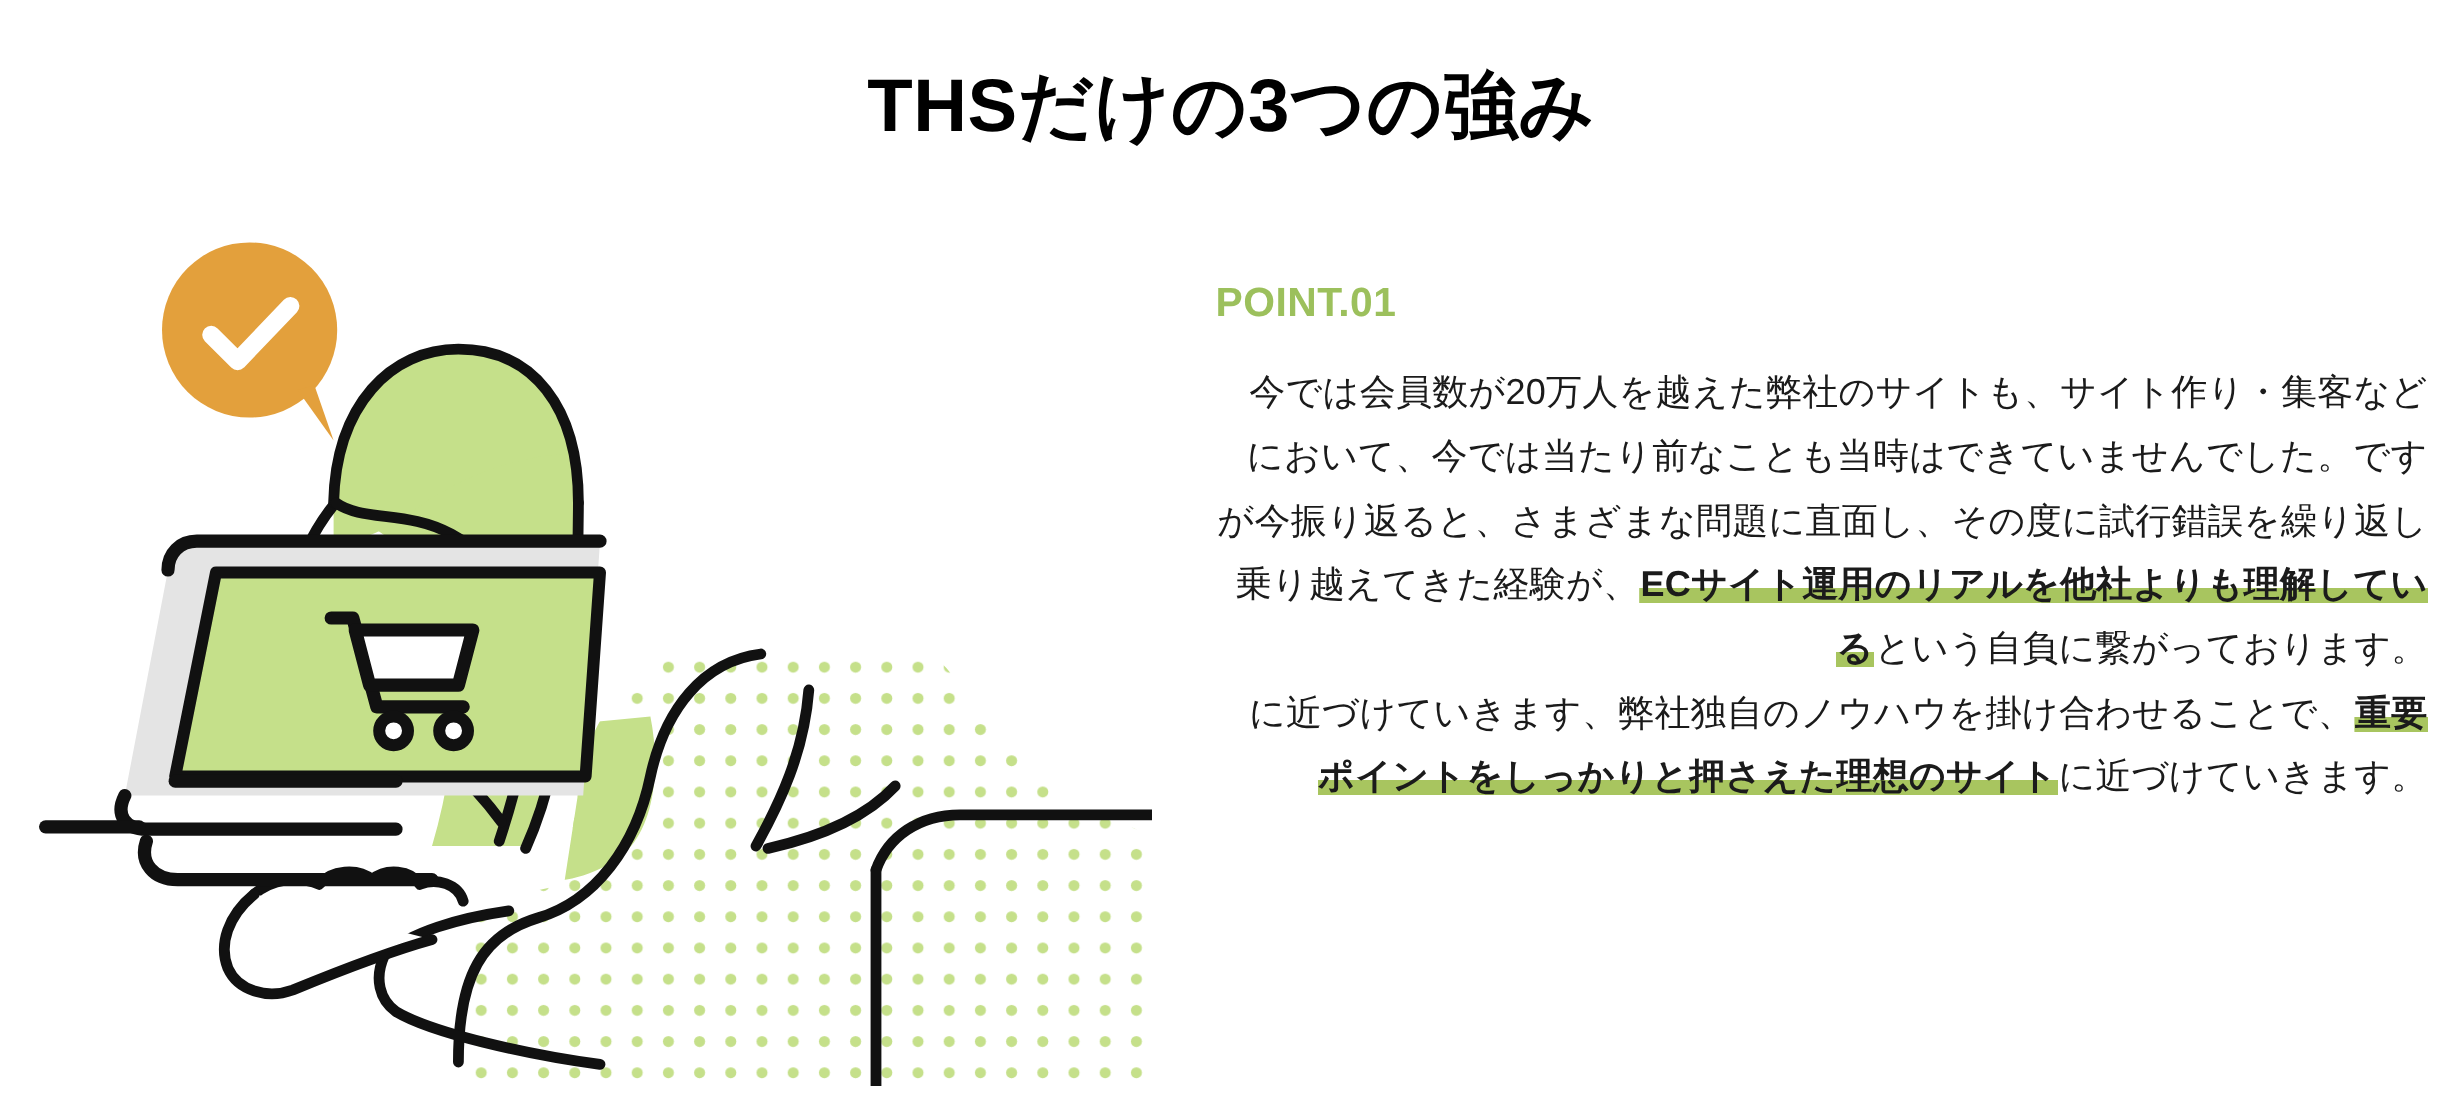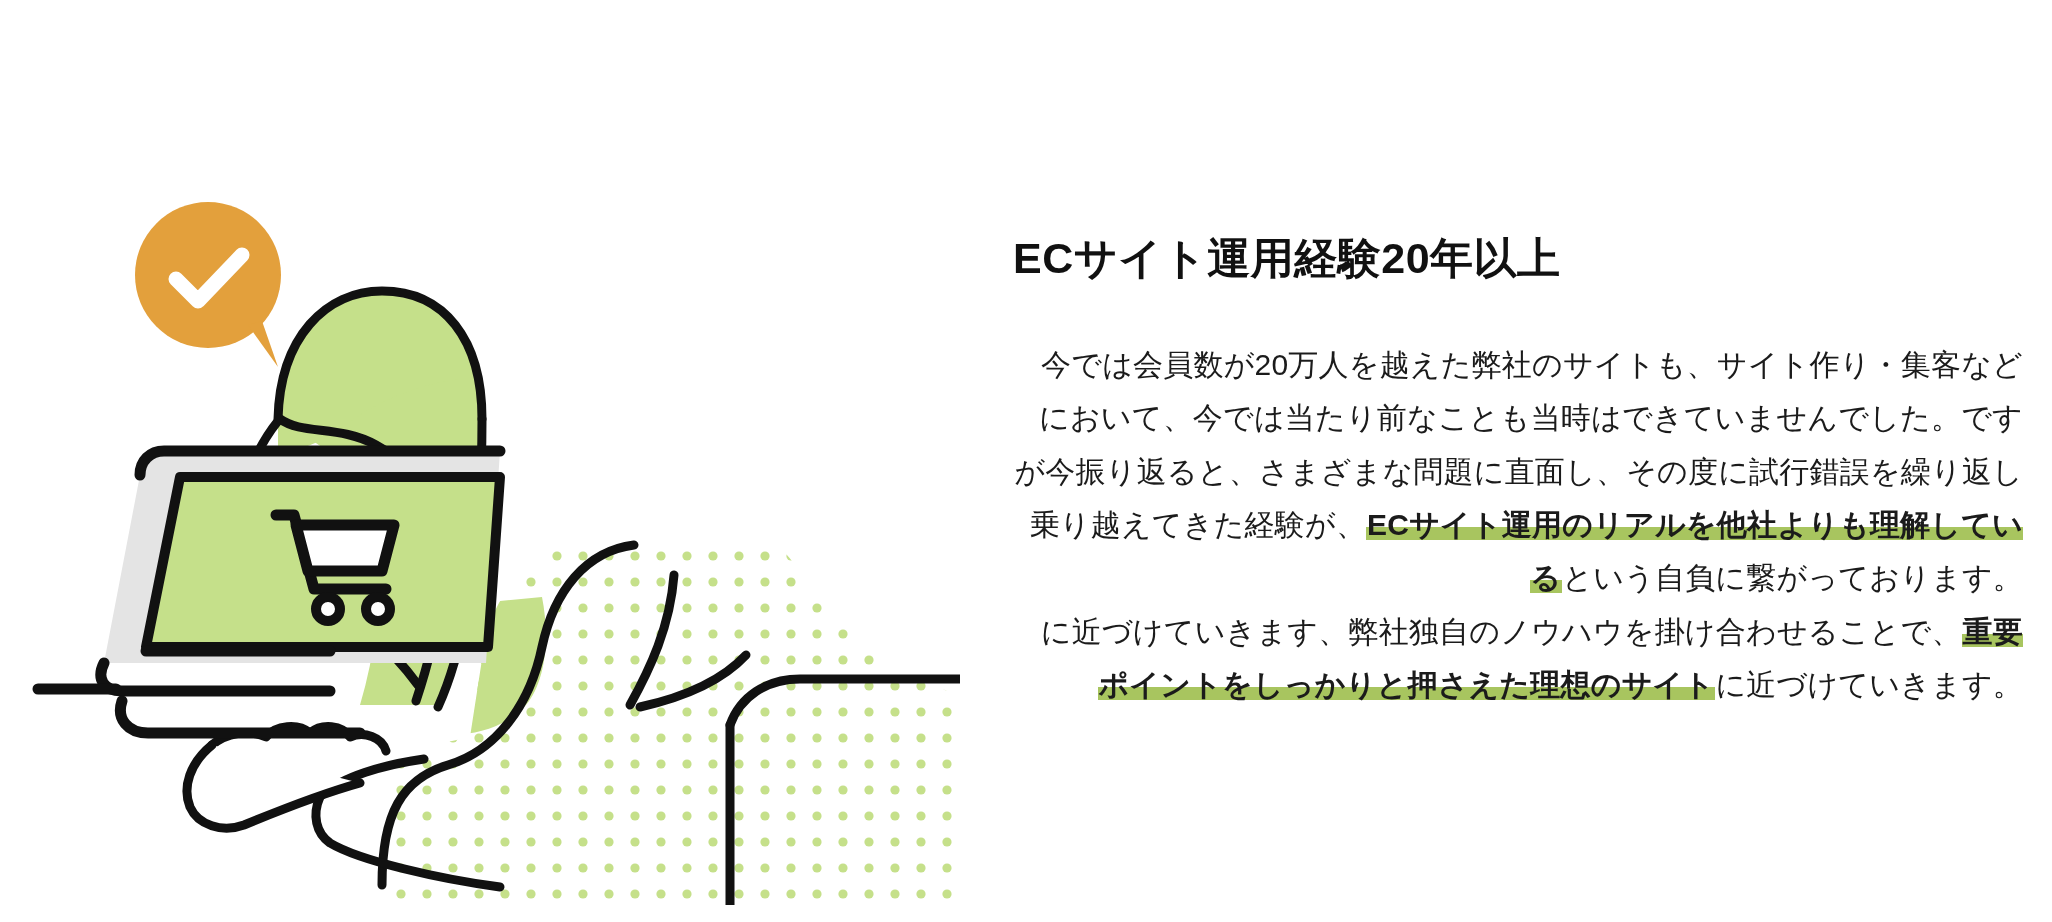--- a/index.html
+++ b/index.html
@@ -86,20 +86,21 @@
     font-weight: 700;
     background-image: linear-gradient(transparent 58%, #a8c55f 58%, #a8c55f 96%, transparent 96%);
     padding: 0 1px;
   }
 </style>
 </head>
 <body>
 
 <div class="page">
 
+  <h1 class="section-title">THSだけの3つの強み</h1>
 
   <div class="illustration">
     <svg viewBox="0 0 930 720" xmlns="http://www.w3.org/2000/svg" aria-hidden="true">
       <defs>
         <pattern id="dots" x="0" y="0" width="26" height="26" patternUnits="userSpaceOnUse">
           <rect width="26" height="26" fill="#ffffff"></rect>
           <circle cx="7" cy="7" r="4.6" fill="#c5e08a"></circle>
         </pattern>
         <clipPath id="clipShirt">
           <path d="M455 455
@@ -261,19 +262,19 @@
                  C 86 534, 98 548, 118 548
                  L 330 548" fill="none" stroke="#111111" stroke-width="11" stroke-linecap="round" stroke-linejoin="round"></path>
 
         <path d="M8 504 L 86 504" fill="none" stroke="#111111" stroke-width="11" stroke-linecap="round"></path>
       </g>
     </svg>
   </div>
 
   <div class="content">
 
-
-    <h2 class="point-heading">ECサイト運用経験20年以上</h2>
+    <div class="point-label">POINT.01</div>
+
 
     <p class="body-copy"><span>今では会員数が20万人を越えた弊社のサイトも、サイト作り・集客などにおいて、今では当たり前なことも当時はできていませんでした。ですが今振り返ると、さまざまな問題に直面し、その度に試行錯誤を繰り返し乗り越えてきた経験が、</span><span class="mark">ECサイト運用のリアルを他社よりも理解している</span><span>という自負に繋がっております。</span><br><span>に近づけていきます、弊社独自のノウハウを掛け合わせることで、</span><span class="mark">重要ポイントをしっかりと押さえた理想のサイト</span><span>に近づけていきます。</span></p>
   </div>
 
 </div>
 
 </body></html>

